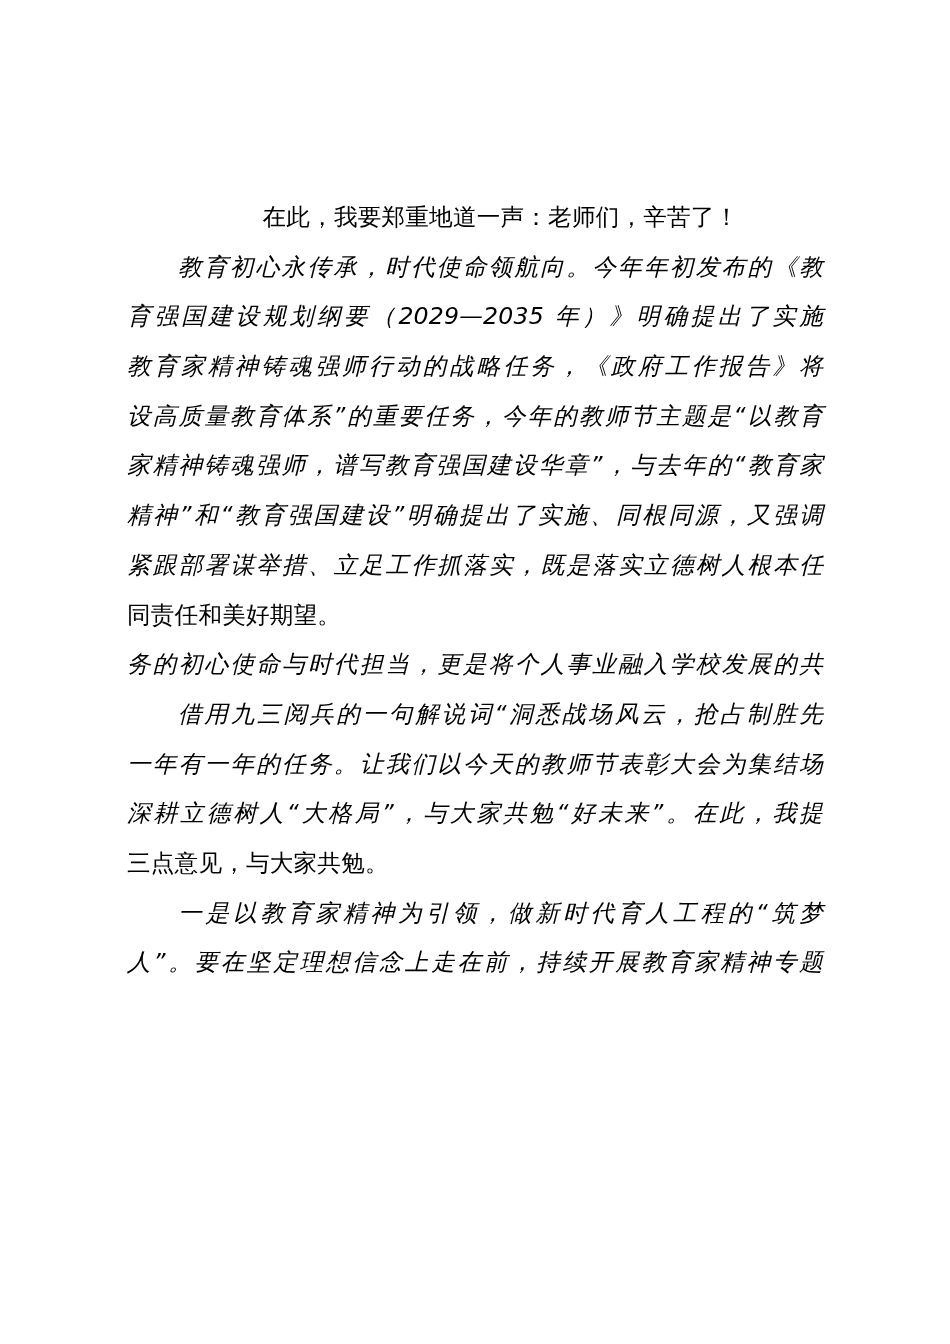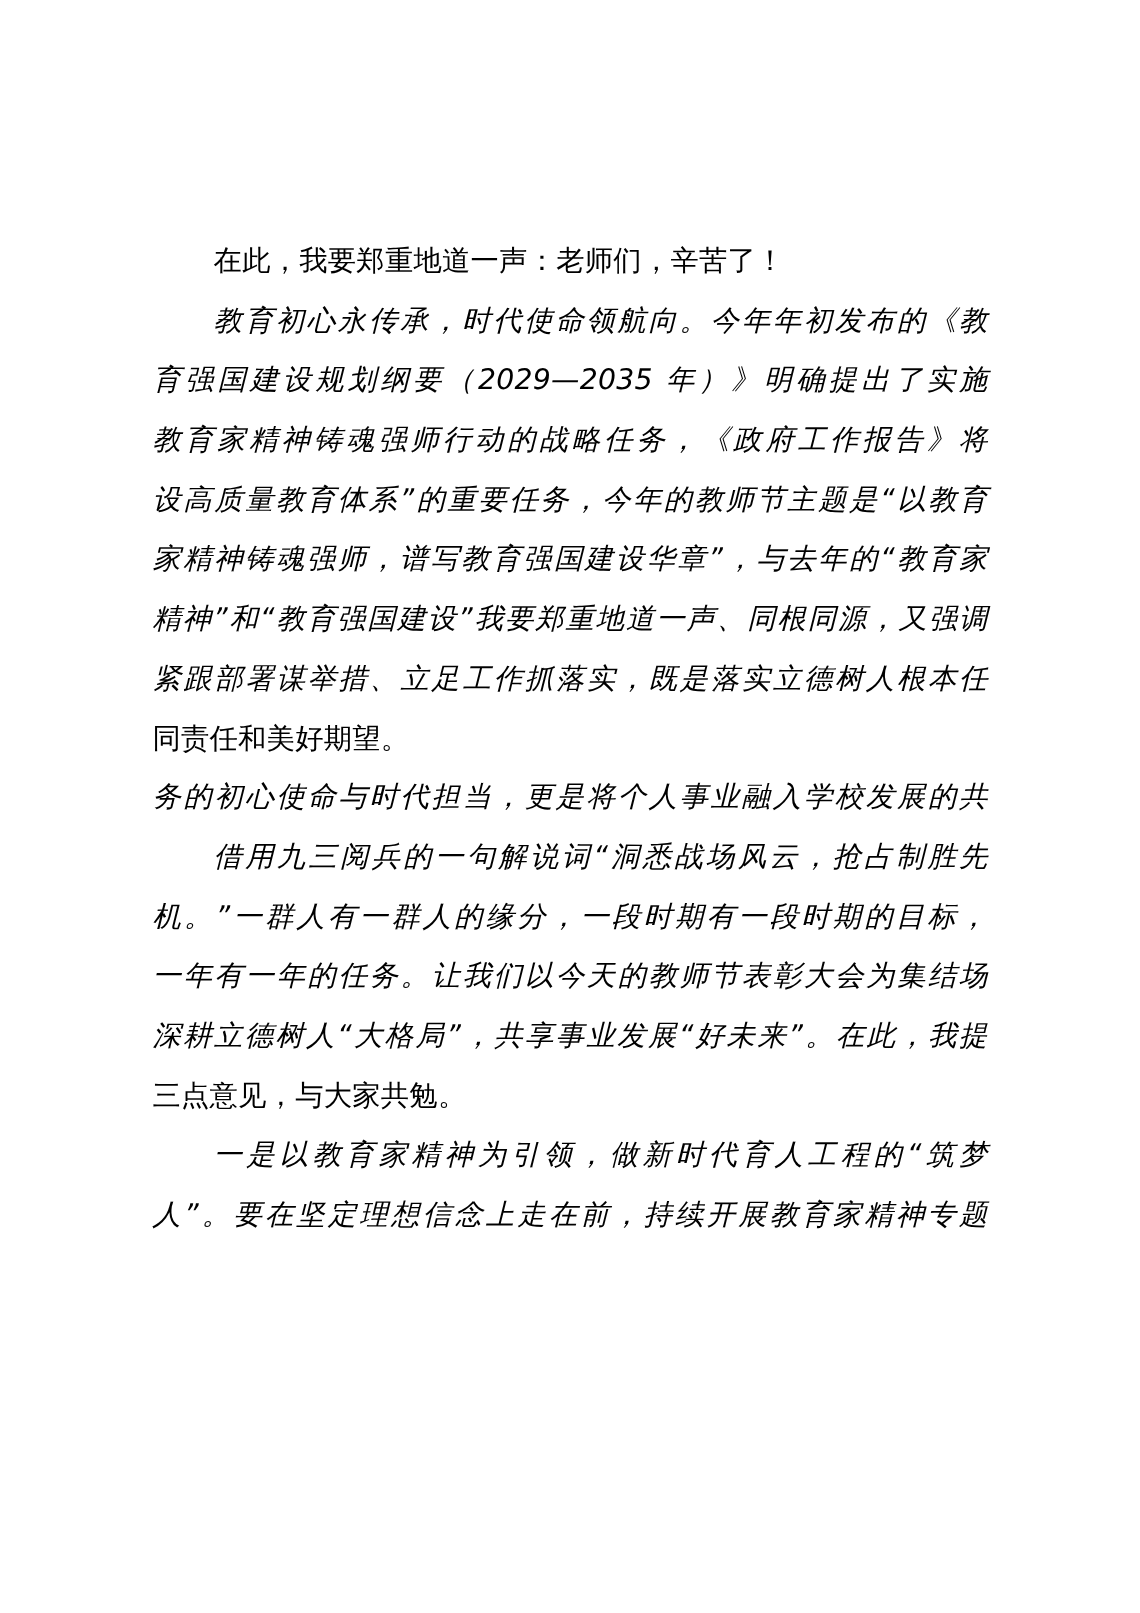--- a/index.html
+++ b/index.html
@@ -23,45 +23,45 @@
   }
   .line {
     height: 49.7px;
     line-height: 49.7px;
     font-size: 23.6px;
     white-space: nowrap;
     letter-spacing: 0.2px;
   }
   .line.indent {
     padding-left: 51px;
+    text-align: center;
   }
   .line.justify {
     text-align: justify;
     text-align-last: justify;
     font-style: italic;
   }
 </style>
 </head>
 <body>
 
 <div class="page">
 
   <div class="line indent">在此，我要郑重地道一声：老师们，辛苦了！</div>
 
   <div class="line indent justify">教育初心永传承，时代使命领航向。今年年初发布的《教</div>
   <div class="line justify">育强国建设规划纲要（2029—2035 年）》明确提出了实施</div>
   <div class="line justify">教育家精神铸魂强师行动的战略任务，《政府工作报告》将</div>
   <div class="line justify">设高质量教育体系”的重要任务，今年的教师节主题是“以教育</div>
   <div class="line justify">家精神铸魂强师，谱写教育强国建设华章”，与去年的“教育家</div>
-  <div class="line justify">精神”和“教育强国建设”我要郑重地道一声、同根同源，又强调</div>
+  <div class="line justify">精神”和“教育强国建设”明确提出了实施、同根同源，又强调</div>
   <div class="line justify">紧跟部署谋举措、立足工作抓落实，既是落实立德树人根本任</div>
   <div class="line">同责任和美好期望。</div>
   <div class="line justify">务的初心使命与时代担当，更是将个人事业融入学校发展的共</div>
 
   <div class="line indent justify">借用九三阅兵的一句解说词“洞悉战场风云，抢占制胜先</div>
-  <div class="line justify">机。”一群人有一群人的缘分，一段时期有一段时期的目标，</div>
   <div class="line justify">一年有一年的任务。让我们以今天的教师节表彰大会为集结场</div>
-  <div class="line justify">深耕立德树人“大格局”，共享事业发展“好未来”。在此，我提</div>
+  <div class="line justify">深耕立德树人“大格局”，与大家共勉“好未来”。在此，我提</div>
   <div class="line">三点意见，与大家共勉。</div>
 
   <div class="line indent justify">一是以教育家精神为引领，做新时代育人工程的“筑梦</div>
   <div class="line justify">人”。要在坚定理想信念上走在前，持续开展教育家精神专题</div>
 </div>
 
 </body></html>

